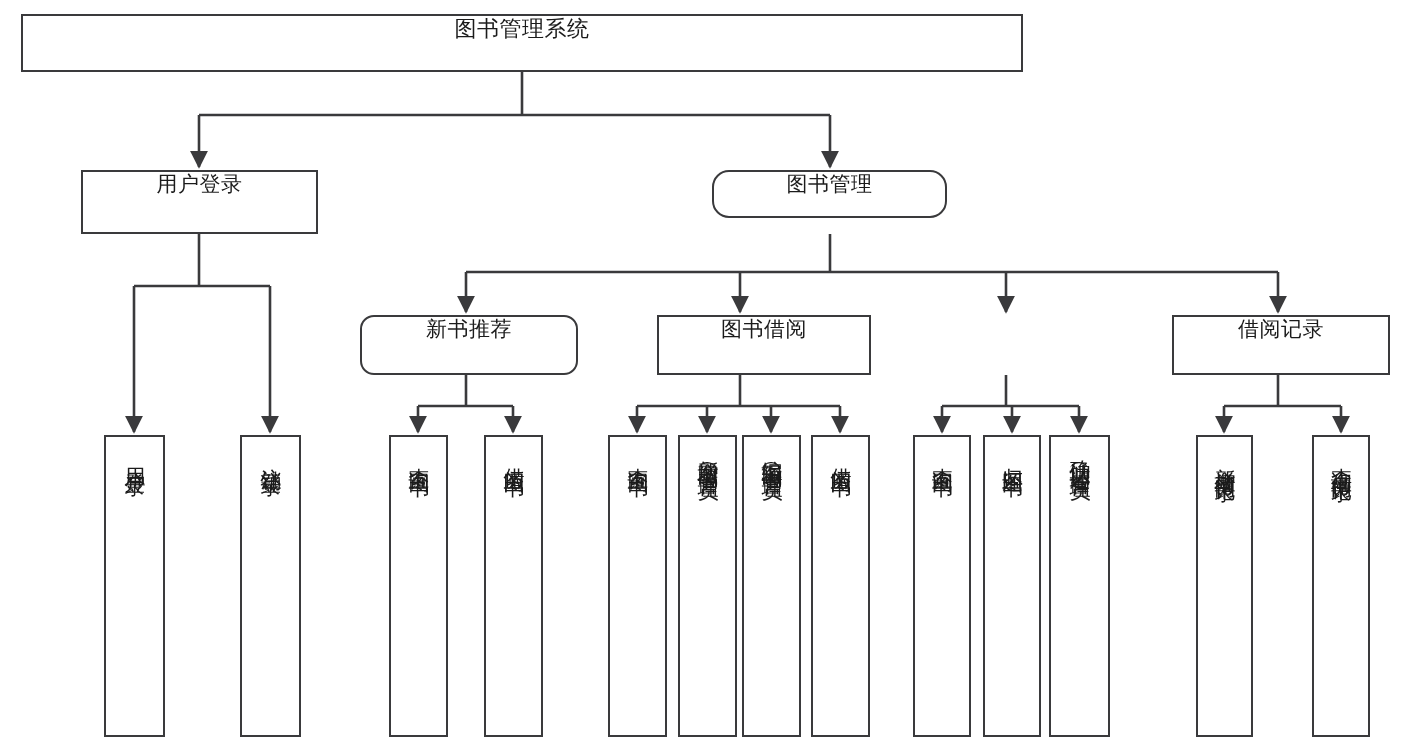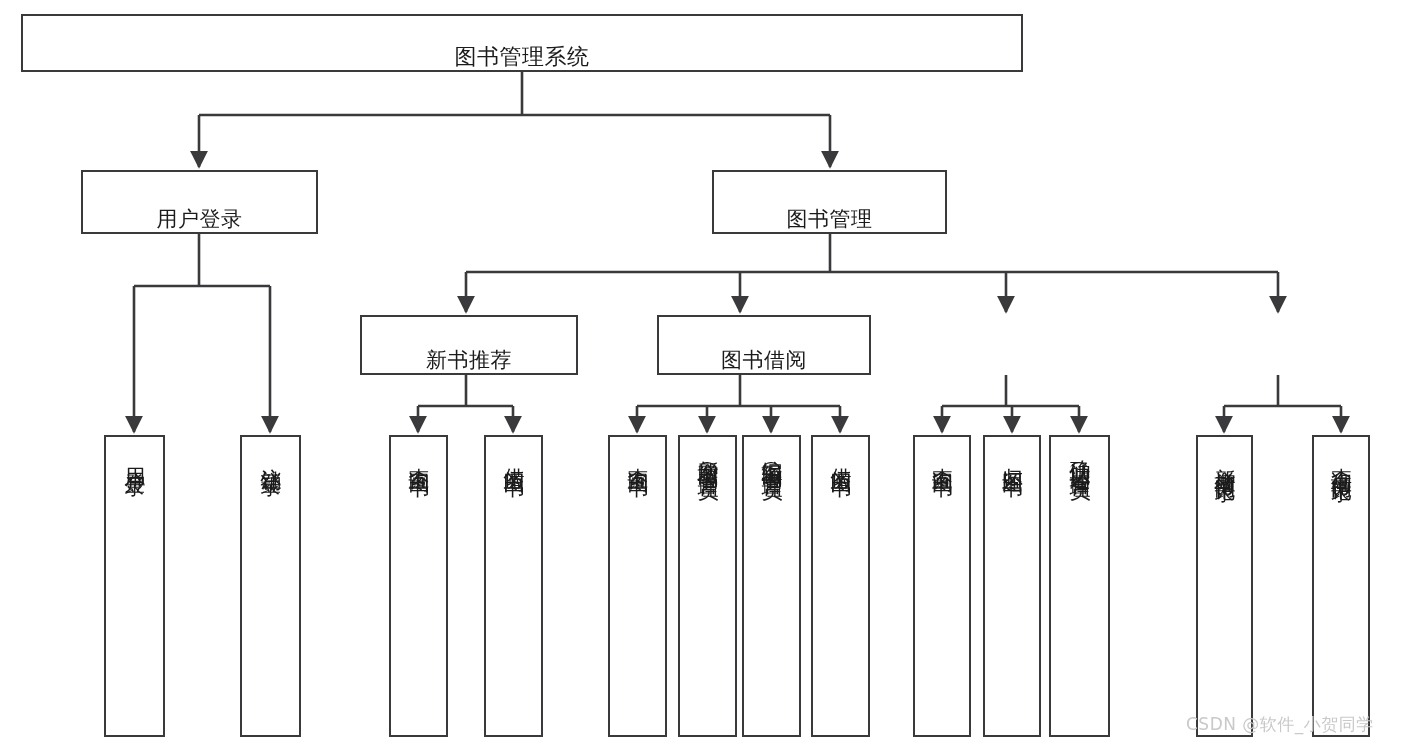--- a/index.html
+++ b/index.html
@@ -25,21 +25,21 @@
     top: 0;
     width: 1405px;
     height: 747px;
   }
   .node {
     position: absolute;
     box-sizing: border-box;
     background: #ffffff;
     border: 2px solid #3a3a3c;
     display: flex;
-    align-items: flex-end;
+    align-items: flex-start;
     justify-content: center;
     color: #1b1b1b;
     z-index: 2;
   }
   .node .lbl {
     display: block;
     line-height: 1.18;
     letter-spacing: 0.5px;
     white-space: nowrap;
   }
@@ -137,33 +137,36 @@
   </svg>
 
   <div class="node horiz root" style="left:21px; top:14px; width:1002px; height:58px;">
     <span class="lbl">图书管理系统</span>
   </div>
 
   <div class="node horiz" style="left:81px; top:170px; width:237px; height:64px;">
     <span class="lbl">用户登录</span>
   </div>
 
-  <div class="node horiz" style="left:712px; top:170px; width:235px; height:64px;">
+  <div class="node horiz" style="left:712px; top:170px; width:235px; height:48px;border-radius:17px;">
     <span class="lbl">图书管理</span>
   </div>
 
-  <div class="node horiz" style="left:360px; top:315px; width:218px; height:60px;">
+  <div class="node horiz" style="left:360px; top:315px; width:218px; height:60px;border-radius:14px;">
     <span class="lbl">新书推荐</span>
   </div>
 
   <div class="node horiz" style="left:633px; top:315px; width:214px; height:60px;margin-left:24px;">
     <span class="lbl">图书借阅</span>
   </div>
 
 
+  <div class="node horiz" style="left:1172px; top:315px; width:218px; height:60px;">
+    <span class="lbl">借阅记录</span>
+  </div>
 
   <div class="node vert" style="left:104px; top:435px; width:61px; height:302px;">
     <span class="lbl">用户登录</span>
   </div>
 
   <div class="node vert" style="left:240px; top:435px; width:61px; height:302px;">
     <span class="lbl">注销登录</span>
   </div>
 
   <div class="node vert" style="left:389px; top:435px; width:59px; height:302px;">
@@ -203,15 +206,14 @@
   </div>
 
   <div class="node vert" style="left:1196px; top:435px; width:57px; height:302px;">
     <span class="lbl">新增借阅记录</span>
   </div>
 
   <div class="node vert" style="left:1312px; top:435px; width:58px; height:302px;">
     <span class="lbl">查询借阅记录</span>
   </div>
 
-  <div id="watermark">CSDN @软件_小贺同学</div>
 
 </div>
 
 </body></html>

